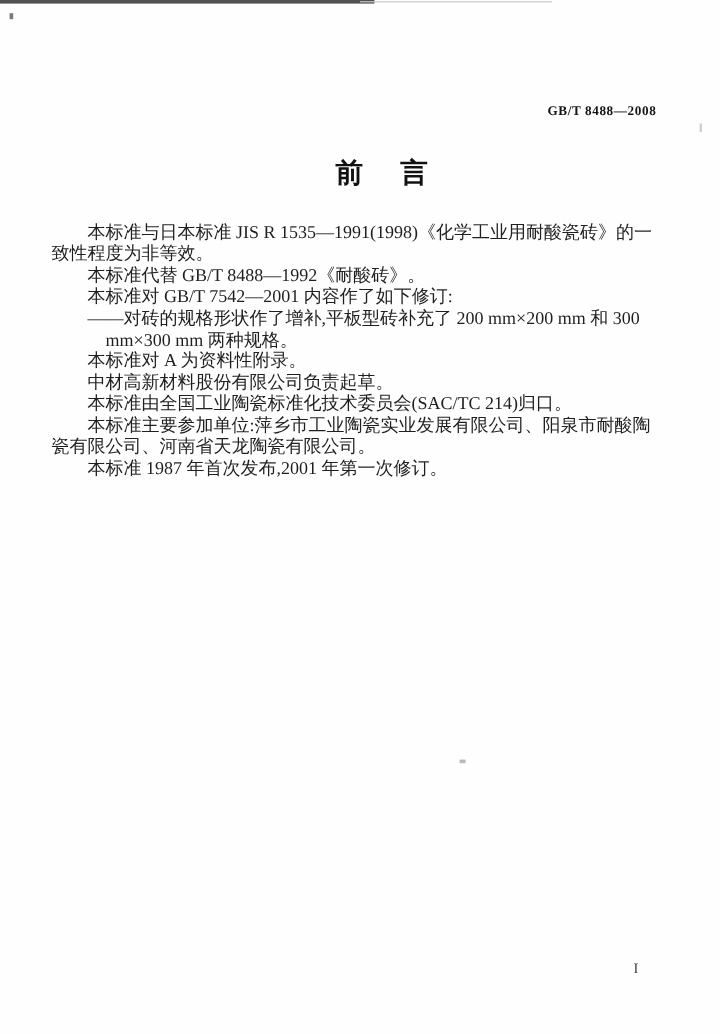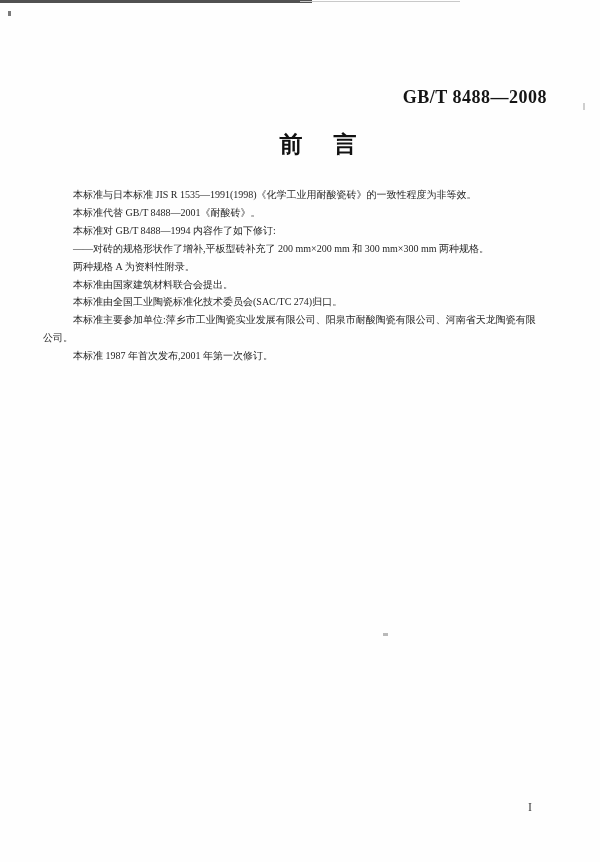--- a/index.html
+++ b/index.html
@@ -49,21 +49,21 @@
     background: #cfcfcf;
   }
 
   
   .std-code {
     position: absolute;
     top: 87px;
     left: 0;
     width: 547px;
     text-align: right;
-    font-size: 18px;
+    font-size: 11px;
     font-weight: bold;
     letter-spacing: 0.5px;
     color: #151515;
   }
 
   
   .doc-title {
     position: absolute;
     top: 132px;
     left: 0;
@@ -81,21 +81,21 @@
     letter-spacing: 31px;
     margin-right: -31px;
   }
 
   
   .body-text {
     position: absolute;
     top: 186px;
     left: 43px;
     width: 502px;
-    font-size: 10px;
+    font-size: 15px;
     line-height: 17.9px;
     color: #1f1f1f;
   }
   .body-text p {
     margin: 0;
     padding: 0;
   }
   .para.indent {
     text-indent: 30px;
   }
@@ -125,25 +125,25 @@
   <div class="speck-1"></div>
   <div class="speck-2"></div>
   <div class="speck-3"></div>
 
   <div class="std-code">GB/T 8488—2008</div>
 
   <h1 class="doc-title"><span class="spread">前言</span></h1>
 
   <div class="body-text">
     <p class="para indent">本标准与日本标准 JIS R 1535—1991(1998)《化学工业用耐酸瓷砖》的一致性程度为非等效。</p>
-    <p class="para indent">本标准代替 GB/T 8488—2001《耐酸砖》。</p>
-    <p class="para indent">本标准对 GB/T 8488—1994 内容作了如下修订:</p>
+    <p class="para indent">本标准代替 GB/T 8488—1992《耐酸砖》。</p>
+    <p class="para indent">本标准对 GB/T 7542—2001 内容作了如下修订:</p>
     <p class="para dash">——对砖的规格形状作了增补,平板型砖补充了 200 mm×200 mm 和 300 mm×300 mm 两种规格。</p>
-    <p class="para indent">两种规格 A 为资料性附录。</p>
-    <p class="para indent">本标准由国家建筑材料联合会提出。</p>
-    <p class="para indent">本标准由全国工业陶瓷标准化技术委员会(SAC/TC 274)归口。</p>
+    <p class="para indent">本标准对 A 为资料性附录。</p>
+    <p class="para indent">中材高新材料股份有限公司负责起草。</p>
+    <p class="para indent">本标准由全国工业陶瓷标准化技术委员会(SAC/TC 214)归口。</p>
     <p class="para indent">本标准主要参加单位:萍乡市工业陶瓷实业发展有限公司、阳泉市耐酸陶瓷有限公司、河南省天龙陶瓷有限公司。</p>
     <p class="para indent">本标准 1987 年首次发布,2001 年第一次修订。</p>
   </div>
 
   <div class="page-number">I</div>
 
 </div>
 
 </body></html>

